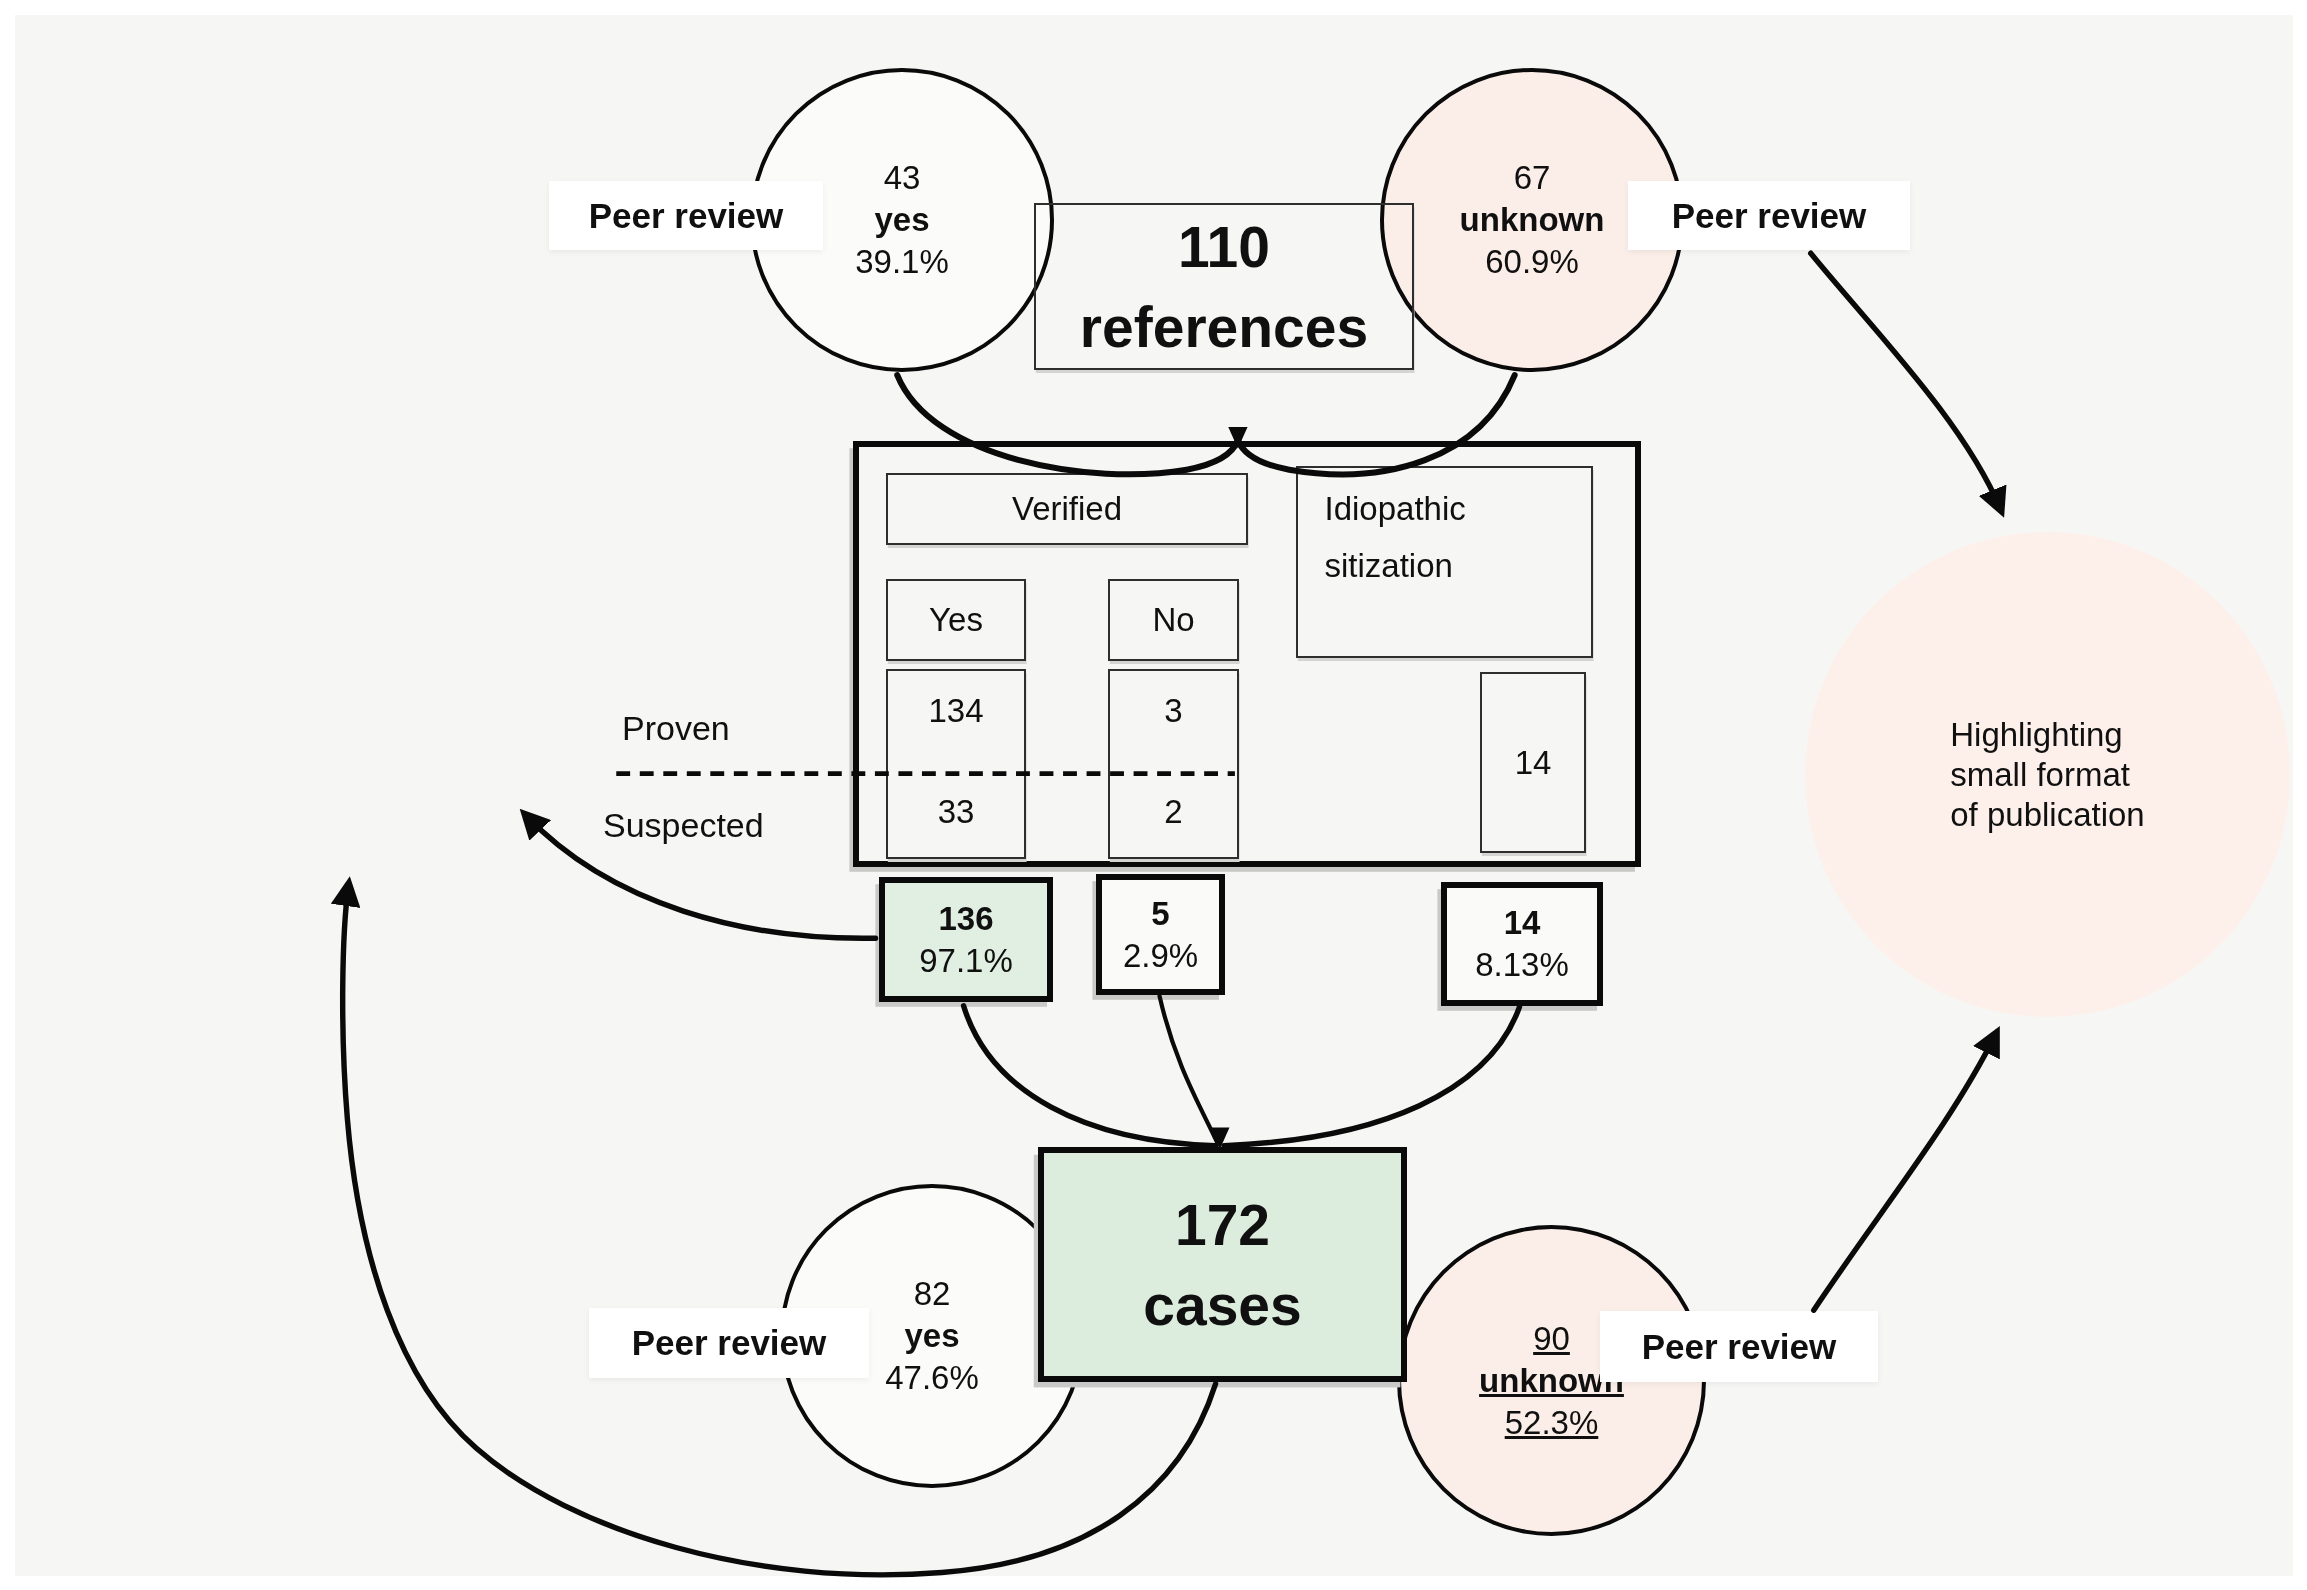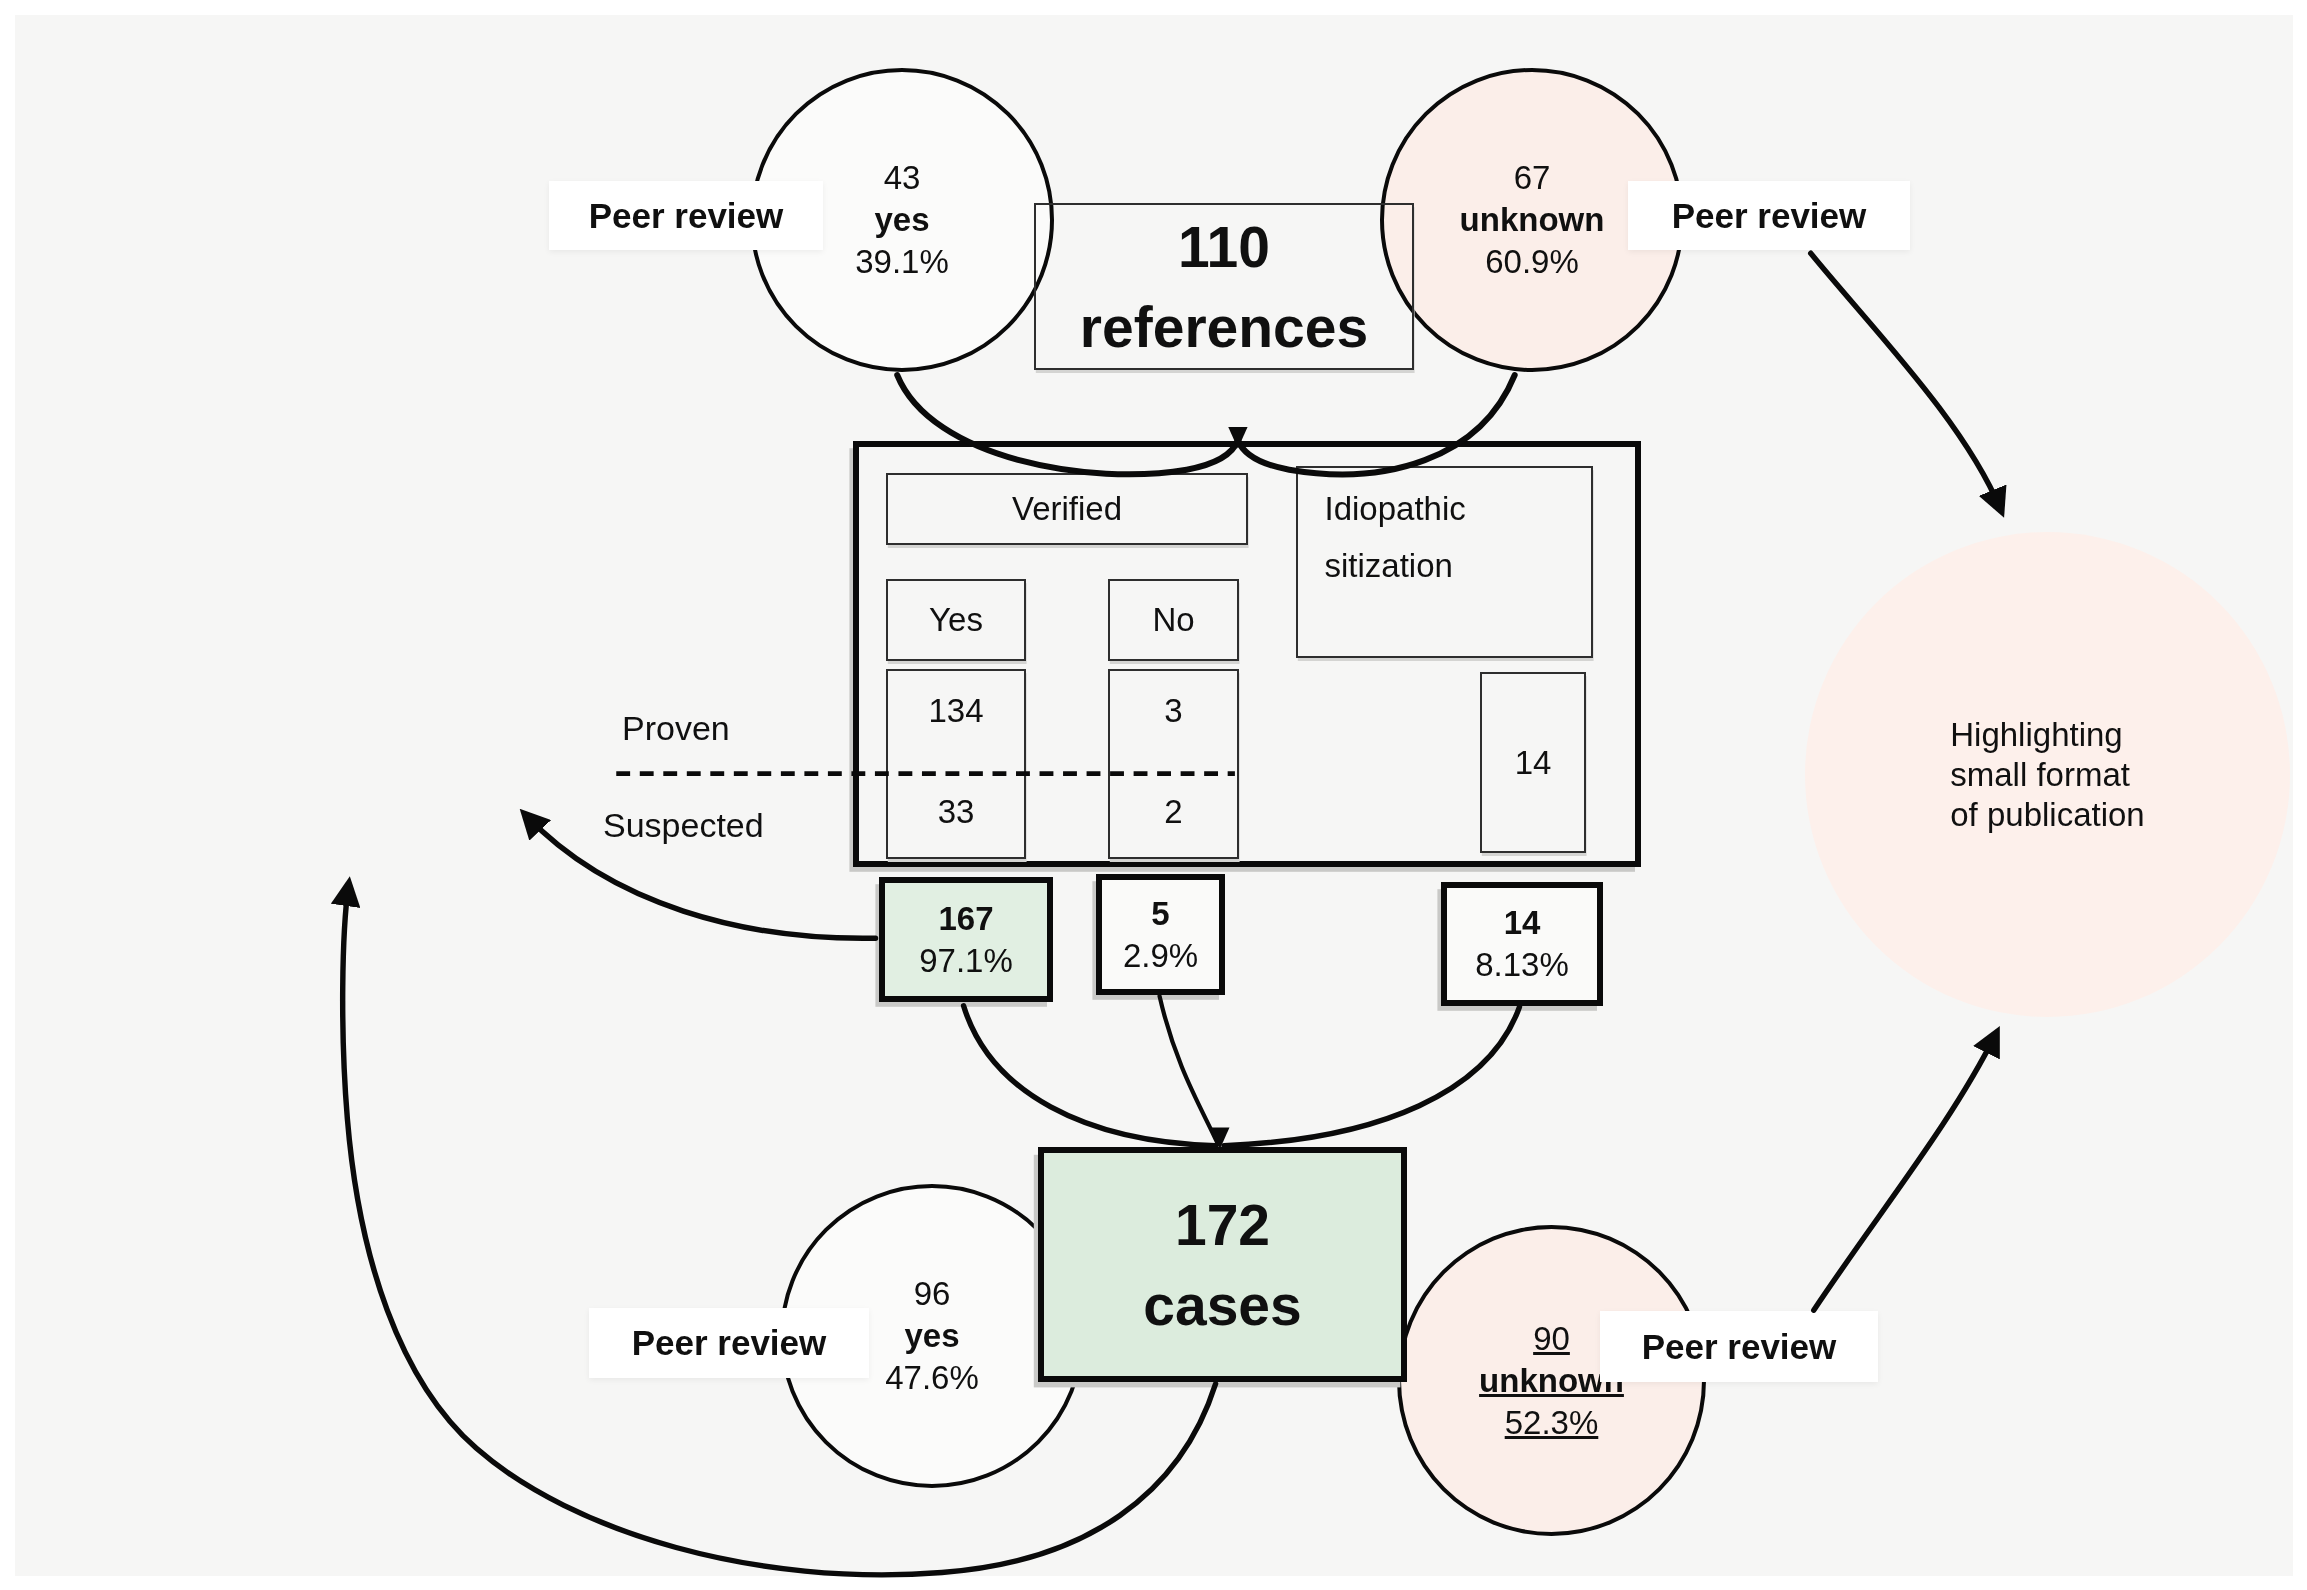--- a/index.html
+++ b/index.html
@@ -43,21 +43,21 @@
     <div class="b">yes</div>
     <div>39.1%</div>
   </div>
   <div class="abs vcircle pink flexc" style="left:1380px;top:68px;width:304px;height:304px;">
     <div>67</div>
     <div class="b">unknown</div>
     <div>60.9%</div>
   </div>
 
   <div class="abs vcircle flexc" style="left:780px;top:1184px;width:304px;height:304px;">
-    <div>96</div>
+    <div>82</div>
     <div class="b">yes</div>
     <div>47.6%</div>
   </div>
   <div class="abs vcircle pink flexc" style="left:1397px;top:1225px;width:309px;height:311px;text-decoration:underline;">
     <div>90</div>
     <div class="b">unknown</div>
     <div>52.3%</div>
   </div>
 
   <div class="abs boxthin flexc" style="left:1034px;top:203px;width:380px;height:167px;background:transparent;">
@@ -109,21 +109,21 @@
   </div>
 
   <div class="abs rlabel" style="left:622px;top:709px;width:181px;">
     <span>Proven</span>
   </div>
   <div class="abs rlabel" style="left:603px;top:806px;width:200px;">
     <span>Suspected</span>
   </div>
 
   <div class="abs boxthick flexc t54" style="left:879px;top:877px;width:174px;height:125px;background:var(--green_box_light,#e1efe2);">
-    <div class="bold">167</div>
+    <div class="bold">136</div>
     <div>97.1%</div>
   </div>
   <div class="abs boxthick flexc t54" style="left:1096px;top:874px;width:129px;height:121px;background:#fafaf9;">
     <div class="bold">5</div>
     <div>2.9%</div>
   </div>
   <div class="abs boxthick flexc t54" style="left:1441px;top:882px;width:162px;height:124px;background:#fafaf9;">
     <div class="bold">14</div>
     <div>8.13%</div>
   </div>

